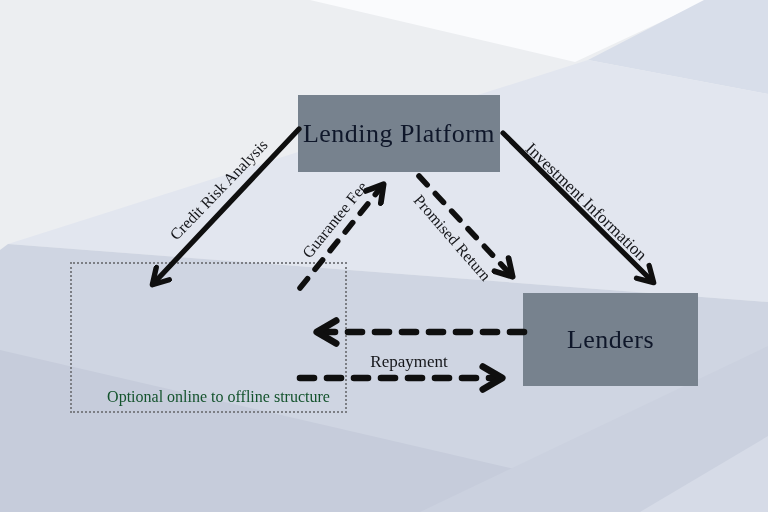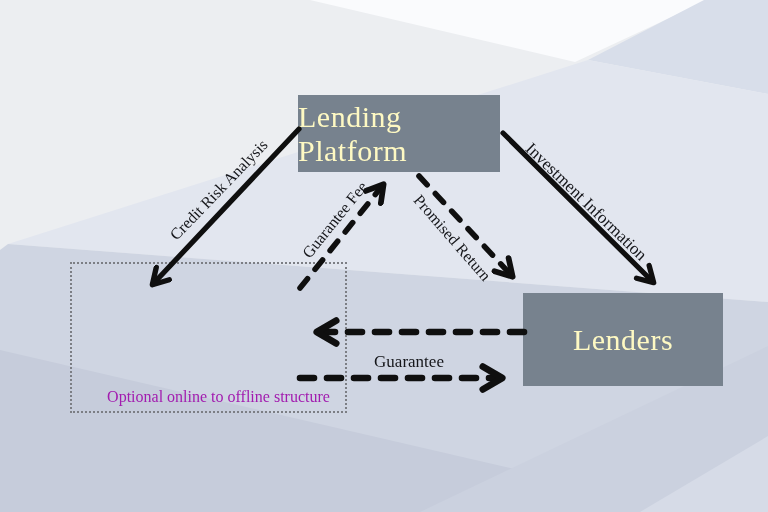--- a/index.html
+++ b/index.html
@@ -13,37 +13,37 @@
   
   #bg{position:absolute;inset:0;z-index:0;}
   #outline{position:absolute;z-index:1;}
   .node{position:absolute;z-index:2;display:flex;align-items:center;justify-content:center;}
   #arrows{position:absolute;inset:0;z-index:3;pointer-events:none;}
   .edge-label{position:absolute;z-index:4;white-space:nowrap;color:#15161a;}
 
   
   .node{
     background:#77828e;
-    color:#fef9c3;
-    font-size:30px;
+    color:#0f172a;
+    font-size:26px;
     letter-spacing:.5px;
   }
   #node-platform{left:298px;top:95px;width:202px;height:77px;}
   #node-borrowers{left:122px;top:293px;width:175px;height:92px;}
-  #node-lenders{left:523px;top:293px;width:200px;height:93px;}
+  #node-lenders{left:523px;top:293px;width:175px;height:93px;}
 
   
   #outline{
     left:70px;top:262px;width:277px;height:151px;
     border:2px dotted #7c7e84;
     box-sizing:border-box;
   }
   #outline-caption{
     position:absolute;left:0;bottom:5px;width:100%;
-    text-align:center;font-size:16px;color:#a21caf;
+    text-align:center;font-size:16px;color:#14532d;
     transform:translateX(10px);
   }
 
   
   .edge-label{font-size:16px;}
   #lbl-credit{left:219px;top:190px;transform:translate(-50%,-50%) rotate(-46deg);}
   #lbl-guarantee{left:335px;top:220px;transform:translate(-50%,-50%) rotate(-51deg);}
   #lbl-promised{left:452px;top:238px;transform:translate(-50%,-50%) rotate(49deg);}
   #lbl-investment{left:586px;top:202px;font-size:17px;transform:translate(-50%,-50%) rotate(44deg);}
   #lbl-funds{left:410px;top:319px;font-size:17px;transform:translate(-50%,-50%);}
@@ -98,15 +98,15 @@
 
   <div class="edge-label" id="lbl-credit">Credit Risk Analysis</div>
 
   <div class="edge-label" id="lbl-guarantee">Guarantee Fee</div>
 
   <div class="edge-label" id="lbl-promised">Promised Return</div>
 
   <div class="edge-label" id="lbl-investment">Investment Information</div>
 
 
-  <div class="edge-label" id="lbl-repayment">Guarantee</div>
+  <div class="edge-label" id="lbl-repayment">Repayment</div>
 
 </div>
 
 </body></html>

